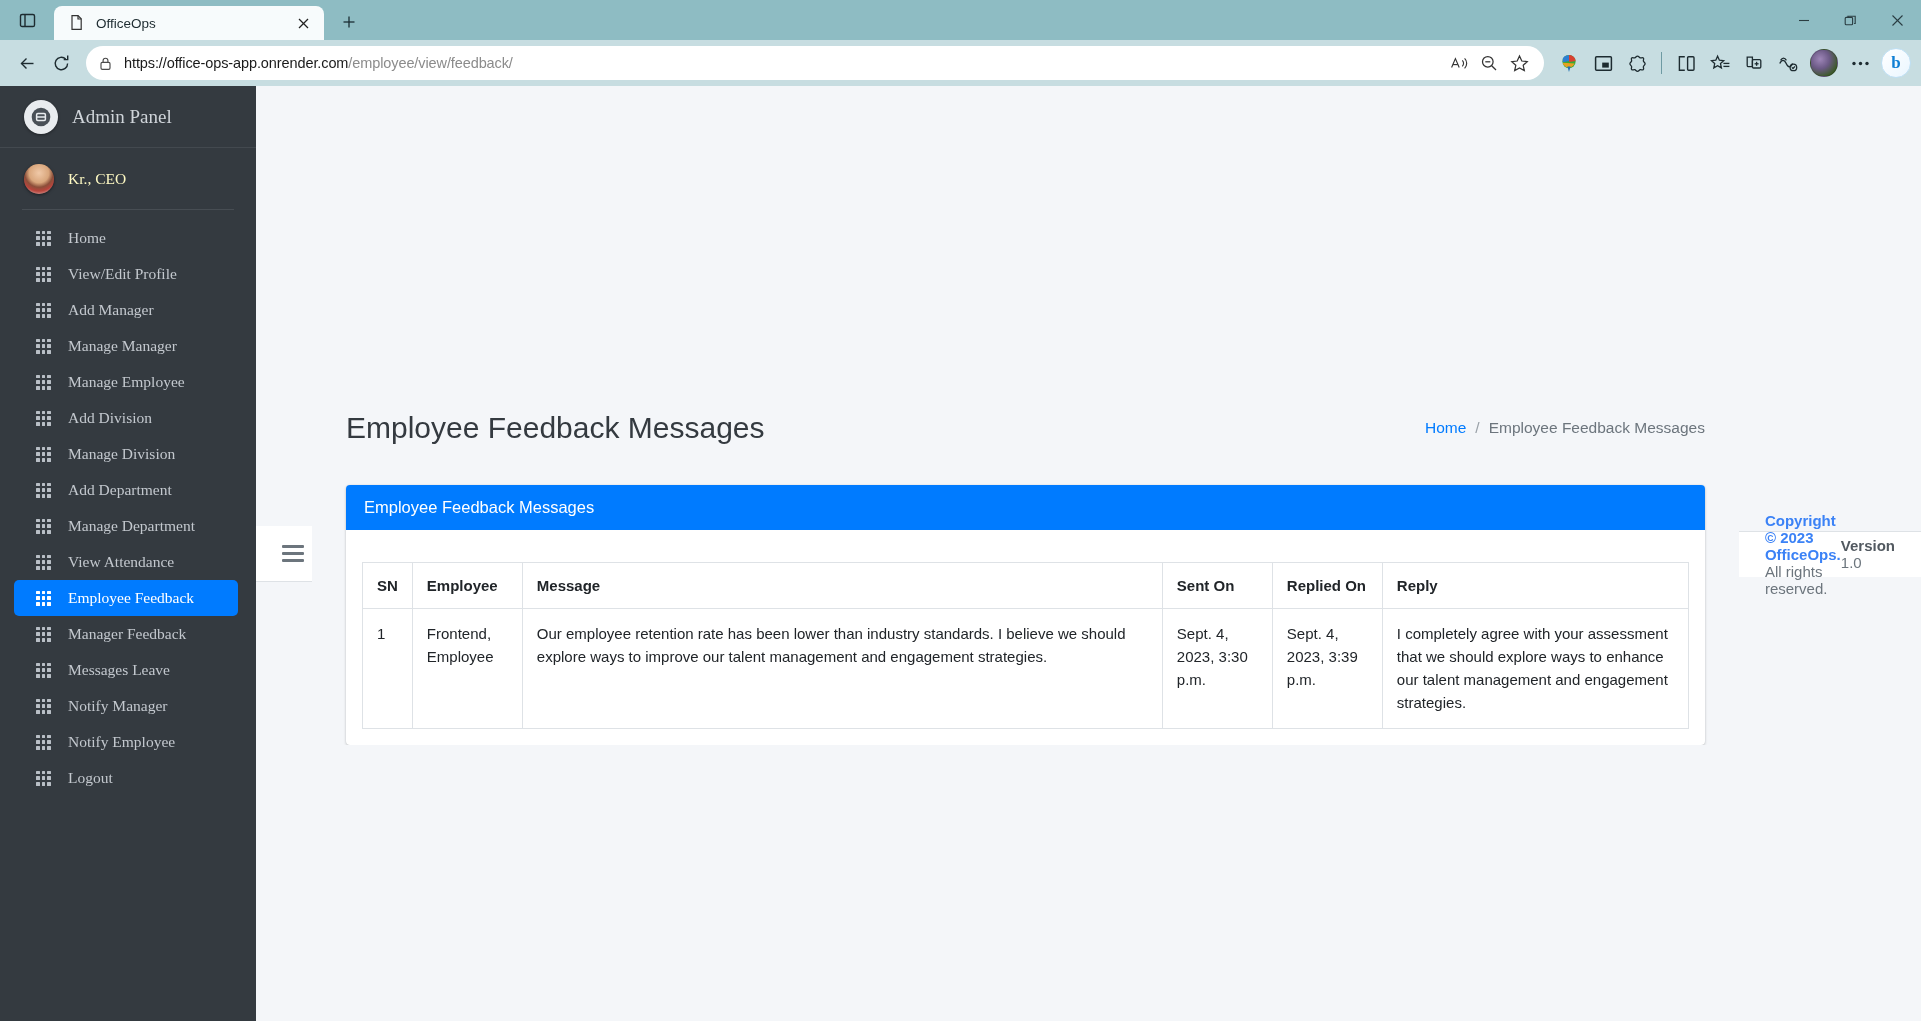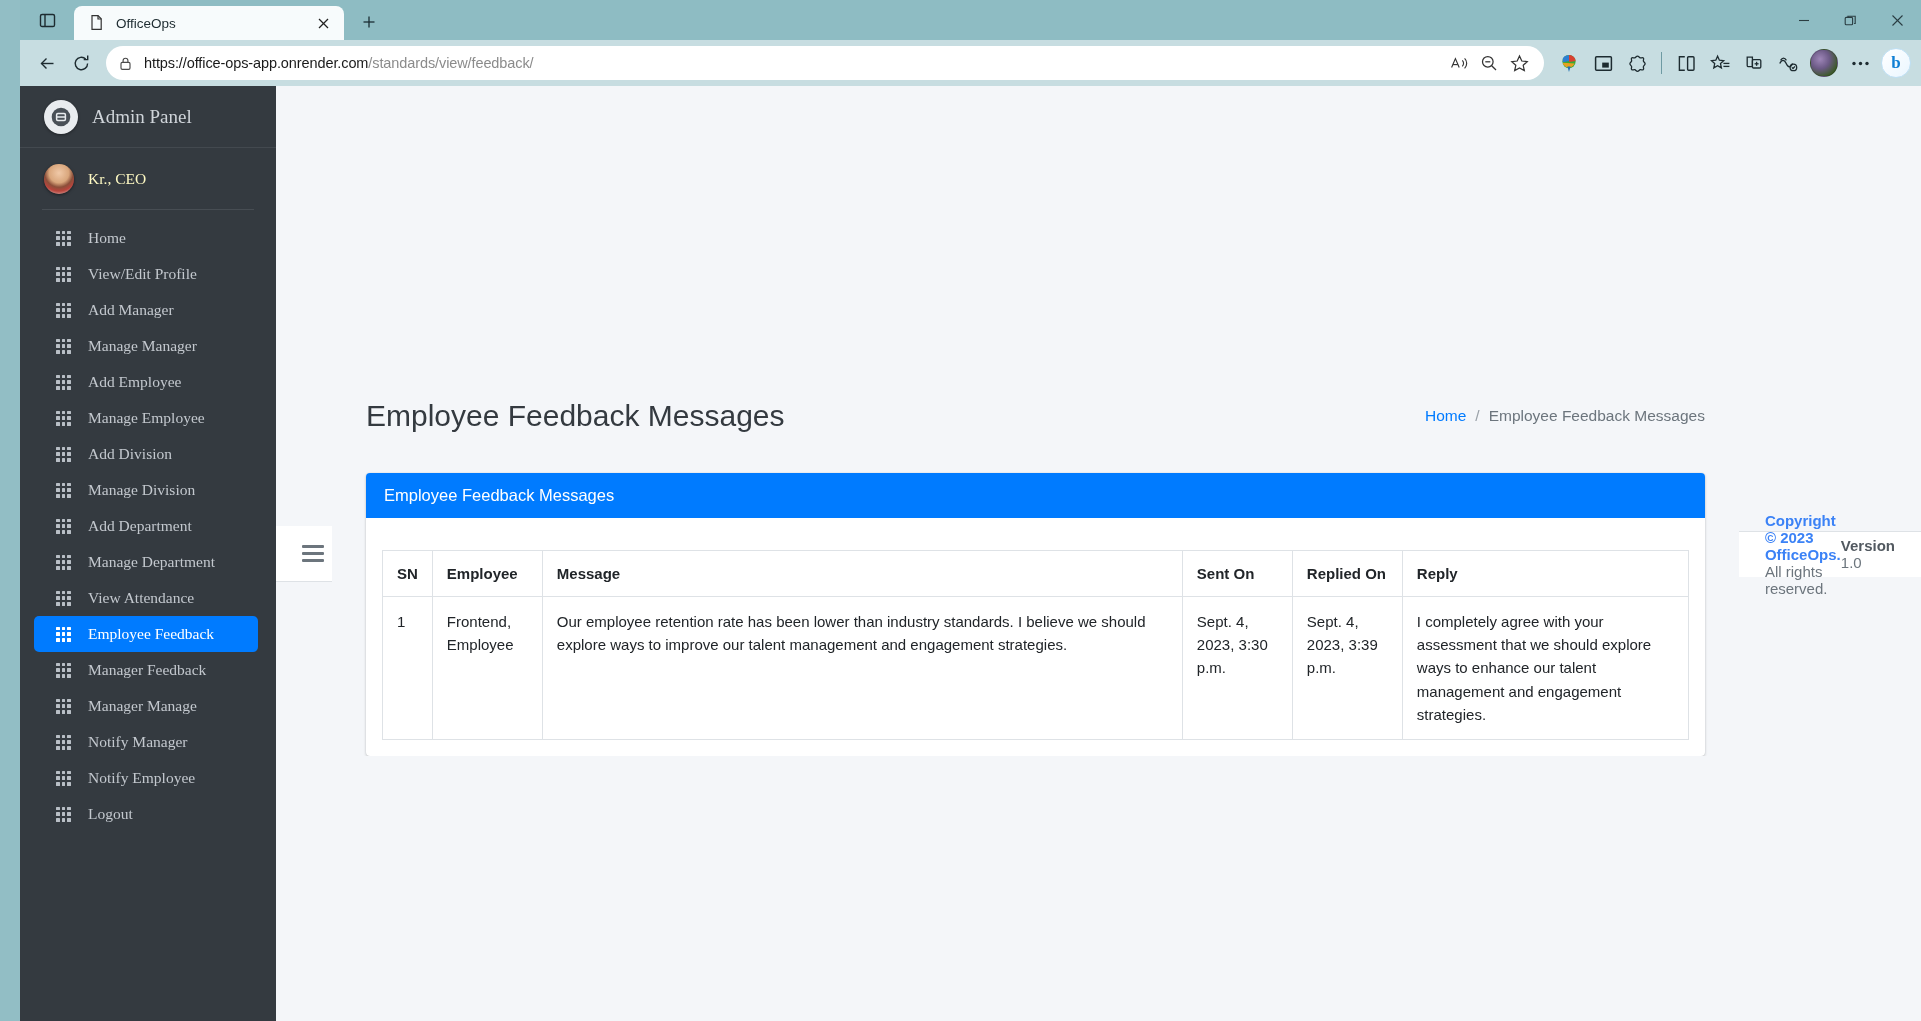--- a/index.html
+++ b/index.html
@@ -9,21 +9,21 @@
     width: 1921px; height: 1021px;
     overflow: hidden;
     font-family: "Liberation Sans", sans-serif;
     background: #8fbcc3;
   }
 
   
   .browser {
     width: 1921px; height: 1021px;
     background: #92bec5;
-    display: flex; flex-direction: column; padding-left: 20px;
+    display: flex; flex-direction: column;
   }
 
   .titlebar {
     height: 40px;
     background: #8ebcc3;
     display: flex; align-items: flex-end;
     padding-left: 8px;
     position: relative;
     flex: 0 0 40px;
   }
@@ -348,21 +348,21 @@
       </svg>
     </div>
 
     <div class="urlbar">
       <span class="lock-icon">
         <svg width="15" height="15" viewBox="0 0 15 15" fill="none" stroke="#4b4b4b" stroke-width="1.15">
           <rect x="3" y="6.4" width="9" height="7" rx="1.3"></rect>
           <path d="M5.1 6.4V4.6a2.4 2.4 0 0 1 4.8 0v1.8"></path>
         </svg>
       </span>
-      <span class="url-text"><b>https://office-ops-app.onrender.com</b><span>/standards/view/feedback/</span></span>
+      <span class="url-text"><b>https://office-ops-app.onrender.com</b><span>/employee/view/feedback/</span></span>
       <span class="url-right">
         <span class="tb-btn">
           <svg width="19" height="17" viewBox="0 0 19 17" fill="none" stroke="#333" stroke-width="1.15">
             <path d="M1.6 12.5 5.4 3.6l3.8 8.9"></path>
               <line x1="3" y1="9.6" x2="7.8" y2="9.6"></line>
             <path d="M12.3 5.3a4.2 4.2 0 0 1 0 6"></path>
               <path d="M14.6 3.3a7 7 0 0 1 0 10"></path>
           </svg>
         </span>
         <span class="tb-btn">
@@ -524,34 +524,20 @@
               <i></i>
               <i></i>
               <i></i>
               <i></i>
               <i></i>
               <i></i>
               <i></i>
               <i></i>
               <i></i>
             </span>
-            <span>Add Employee</span>
-          </div>
-          <div class="nav-item">
-            <span class="grid-icon">
-              <i></i>
-              <i></i>
-              <i></i>
-              <i></i>
-              <i></i>
-              <i></i>
-              <i></i>
-              <i></i>
-              <i></i>
-            </span>
             <span>Manage Employee</span>
           </div>
           <div class="nav-item">
             <span class="grid-icon">
               <i></i>
               <i></i>
               <i></i>
               <i></i>
               <i></i>
               <i></i>
@@ -650,21 +636,21 @@
               <i></i>
               <i></i>
               <i></i>
               <i></i>
               <i></i>
               <i></i>
               <i></i>
               <i></i>
               <i></i>
             </span>
-            <span>Manager Manage</span>
+            <span>Messages Leave</span>
           </div>
           <div class="nav-item">
             <span class="grid-icon">
               <i></i>
               <i></i>
               <i></i>
               <i></i>
               <i></i>
               <i></i>
               <i></i>

